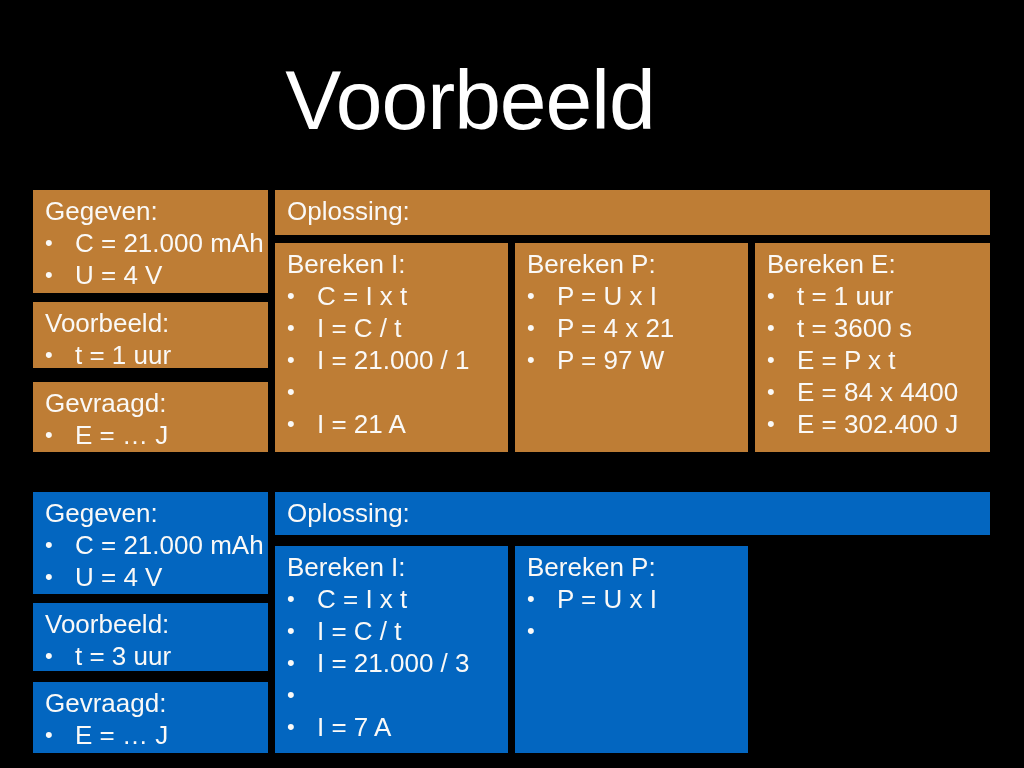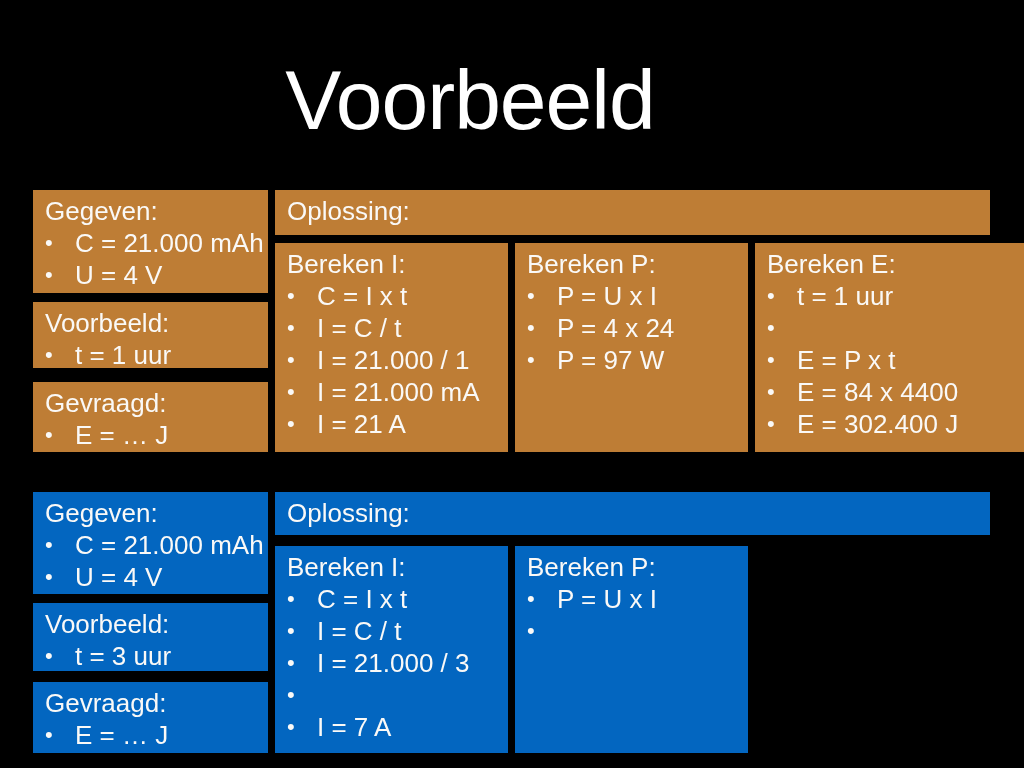--- a/index.html
+++ b/index.html
@@ -72,52 +72,52 @@
     <div class="line">
       <span class="b">•</span>
       <span>I = C / t</span>
     </div>
     <div class="line">
       <span class="b">•</span>
       <span>I = 21.000 / 1</span>
     </div>
     <div class="line">
       <span class="b">•</span>
-      <span>I = 21.000 mA</span>
     </div>
     <div class="line">
       <span class="b">•</span>
       <span>I = 21 A</span>
     </div>
   </div>
 
   <div class="box orange" style="left:515px; top:243px; width:233px; height:209px">
     <div class="heading">Bereken P:</div>
     <div class="line">
       <span class="b">•</span>
       <span>P = U x I</span>
     </div>
     <div class="line">
       <span class="b">•</span>
-      <span>P = 4 x 24</span>
+      <span>P = 4 x 21</span>
     </div>
     <div class="line">
       <span class="b">•</span>
       <span>P = 97 W</span>
     </div>
   </div>
 
-  <div class="box orange" style="left:755px; top:243px; width:269px; height:209px">
+  <div class="box orange" style="left:755px; top:243px; width:235px; height:209px">
     <div class="heading">Bereken E:</div>
     <div class="line">
       <span class="b">•</span>
       <span>t = 1 uur</span>
     </div>
     <div class="line">
       <span class="b">•</span>
+      <span>t = 3600 s</span>
     </div>
     <div class="line">
       <span class="b">•</span>
       <span>E = P x t</span>
     </div>
     <div class="line">
       <span class="b">•</span>
       <span>E = 84 x 4400</span>
     </div>
     <div class="line">

